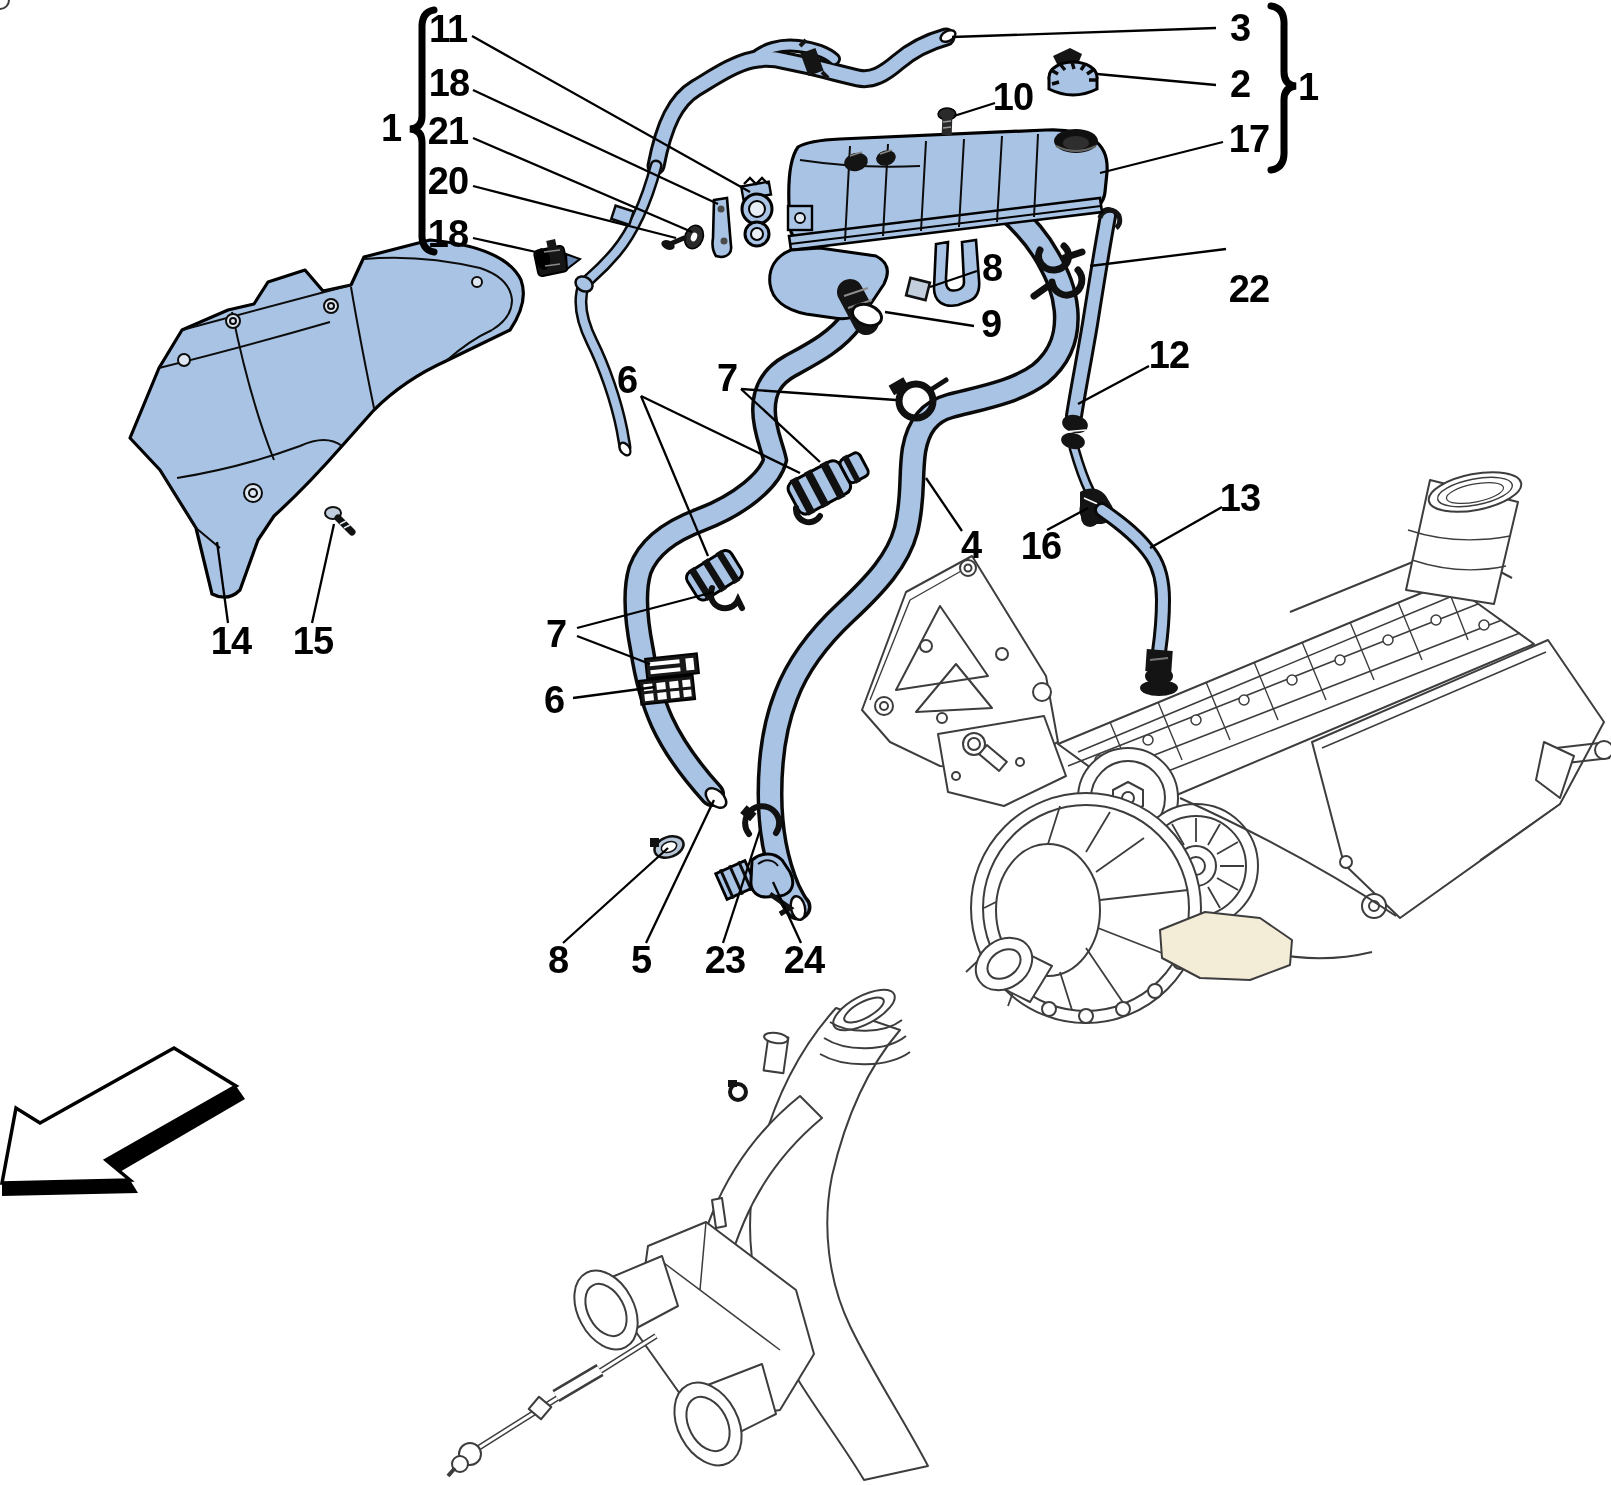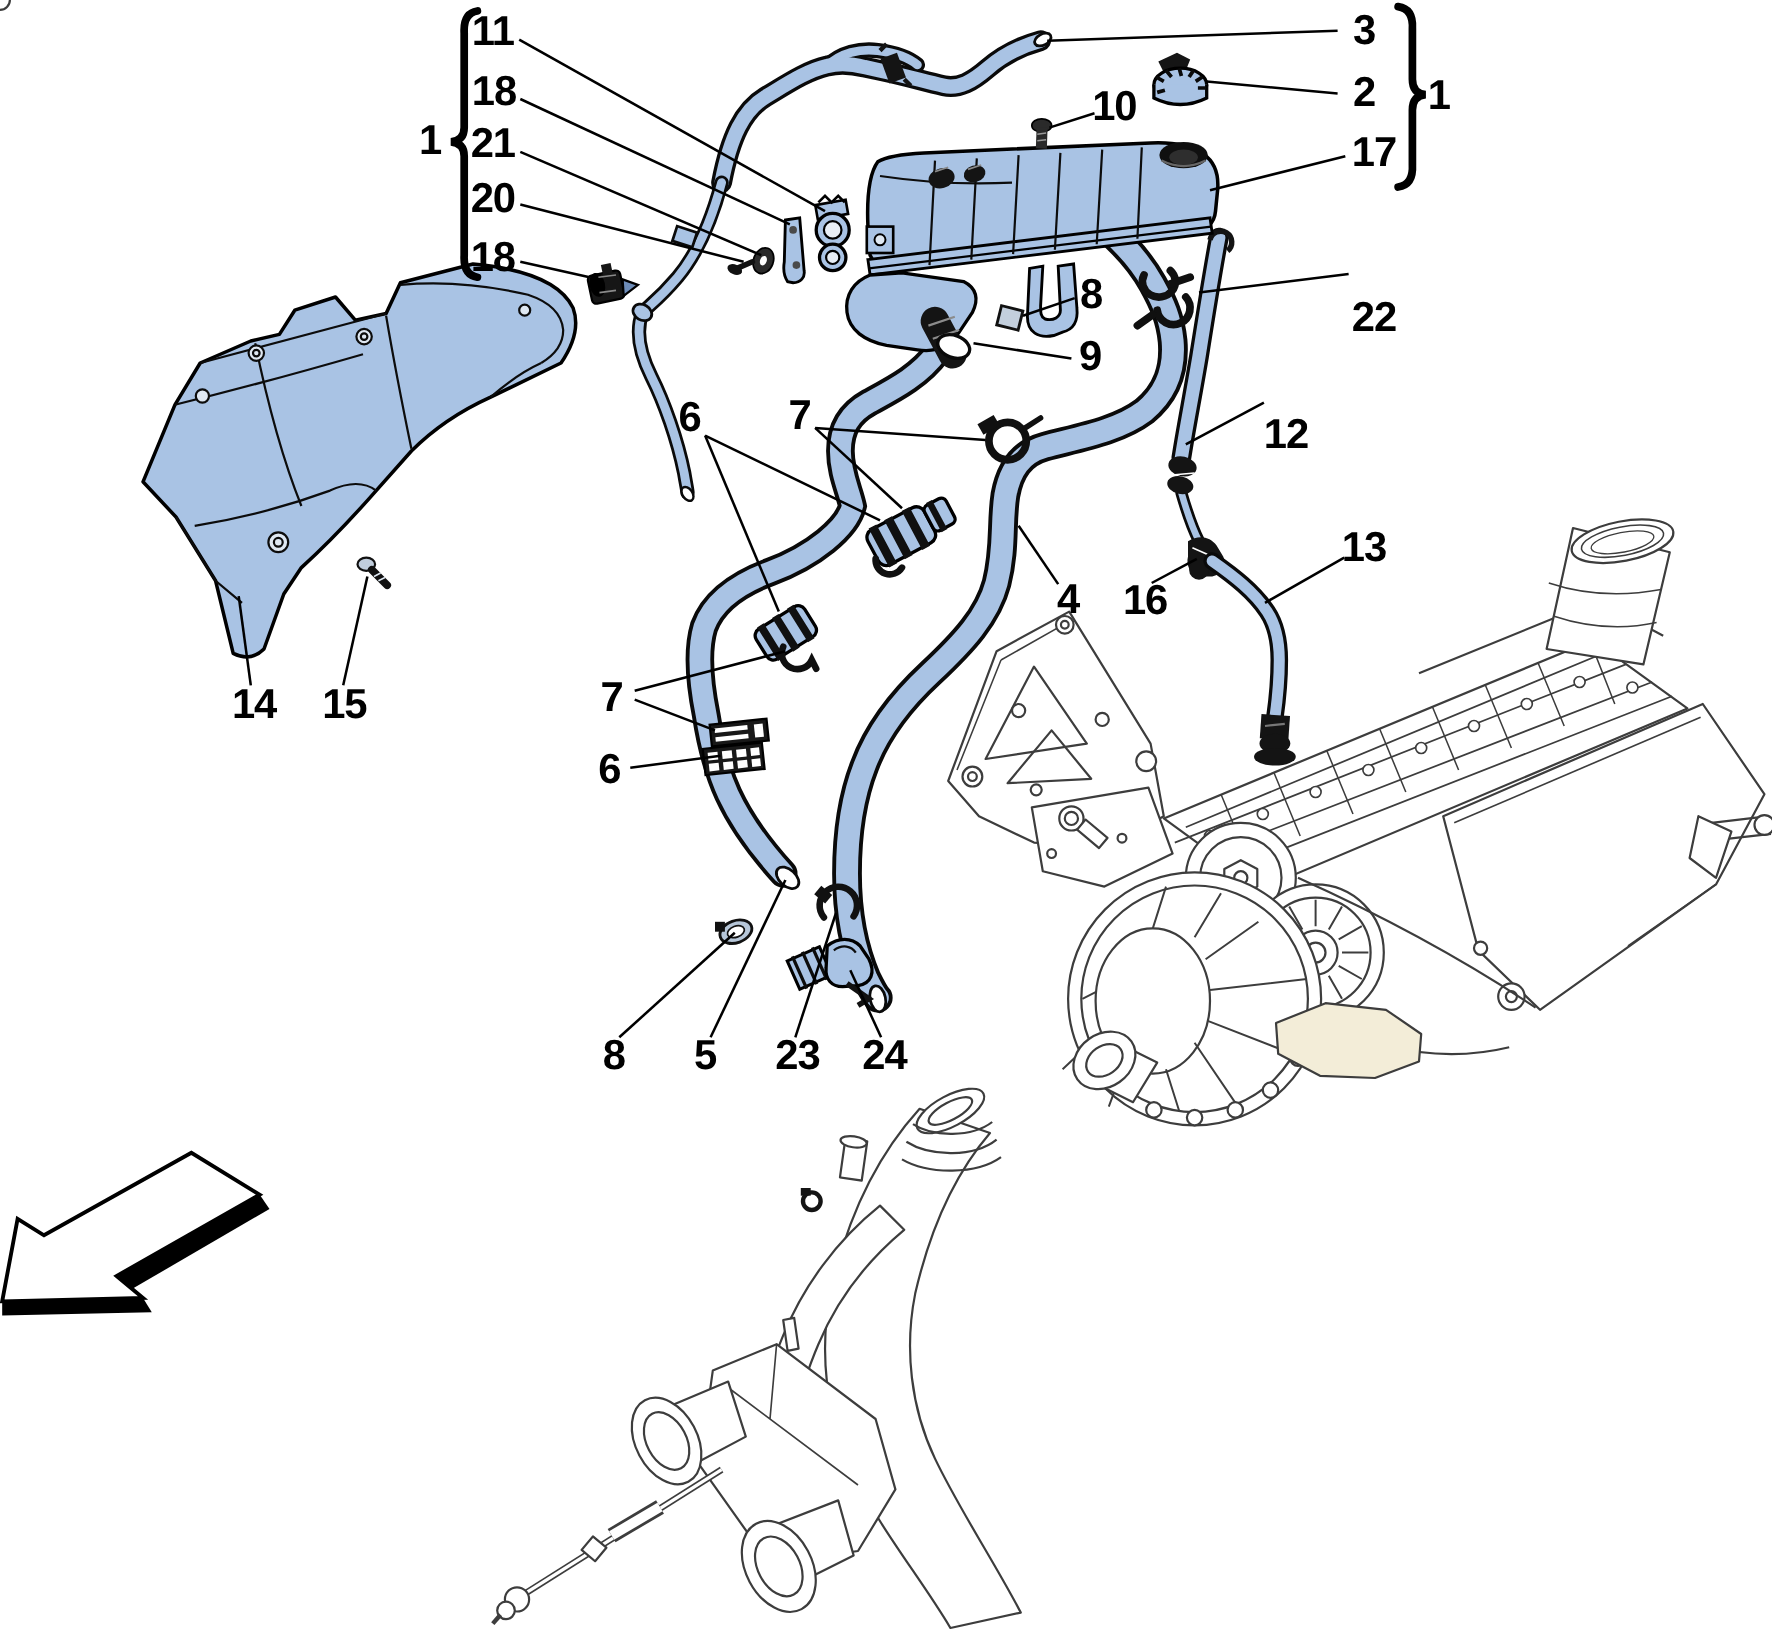--- a/index.html
+++ b/index.html
@@ -427,21 +427,21 @@
       <div class="callout" style="left: 448px; top: 234px;">18</div>
       <div class="callout" style="left: 391px; top: 128px;">1</div>
       <div class="callout" style="left: 1240px; top: 28px;">3</div>
       <div class="callout" style="left: 1240px; top: 84px;">2</div>
       <div class="callout" style="left: 1249px; top: 139px;">17</div>
       <div class="callout" style="left: 1308px; top: 87px;">1</div>
       <div class="callout" style="left: 1013px; top: 97px;">10</div>
       <div class="callout" style="left: 1249px; top: 245px; margin-top: 44px;">22</div>
       <div class="callout" style="left: 992px; top: 268px;">8</div>
       <div class="callout" style="left: 991px; top: 324px;">9</div>
-      <div class="callout" style="left: 1169px; top: 355px; margin-top: 40px;">12</div>
+      <div class="callout" style="left: 1169px; top: 355px;">12</div>
       <div class="callout" style="left: 1240px; top: 498px;">13</div>
       <div class="callout" style="left: 1041px; top: 546px; text-align: right;">16</div>
       <div class="callout" style="left: 971px; top: 545px;">4</div>
       <div class="callout" style="left: 627px; top: 380px;">6</div>
       <div class="callout" style="left: 727px; top: 378px;">7</div>
       <div class="callout" style="left: 556px; top: 634px;">7</div>
       <div class="callout" style="left: 554px; top: 700px;">6</div>
       <div class="callout" style="left: 558px; top: 960px;">8</div>
       <div class="callout" style="left: 641px; top: 960px;">5</div>
       <div class="callout" style="left: 725px; top: 960px;">23</div>

